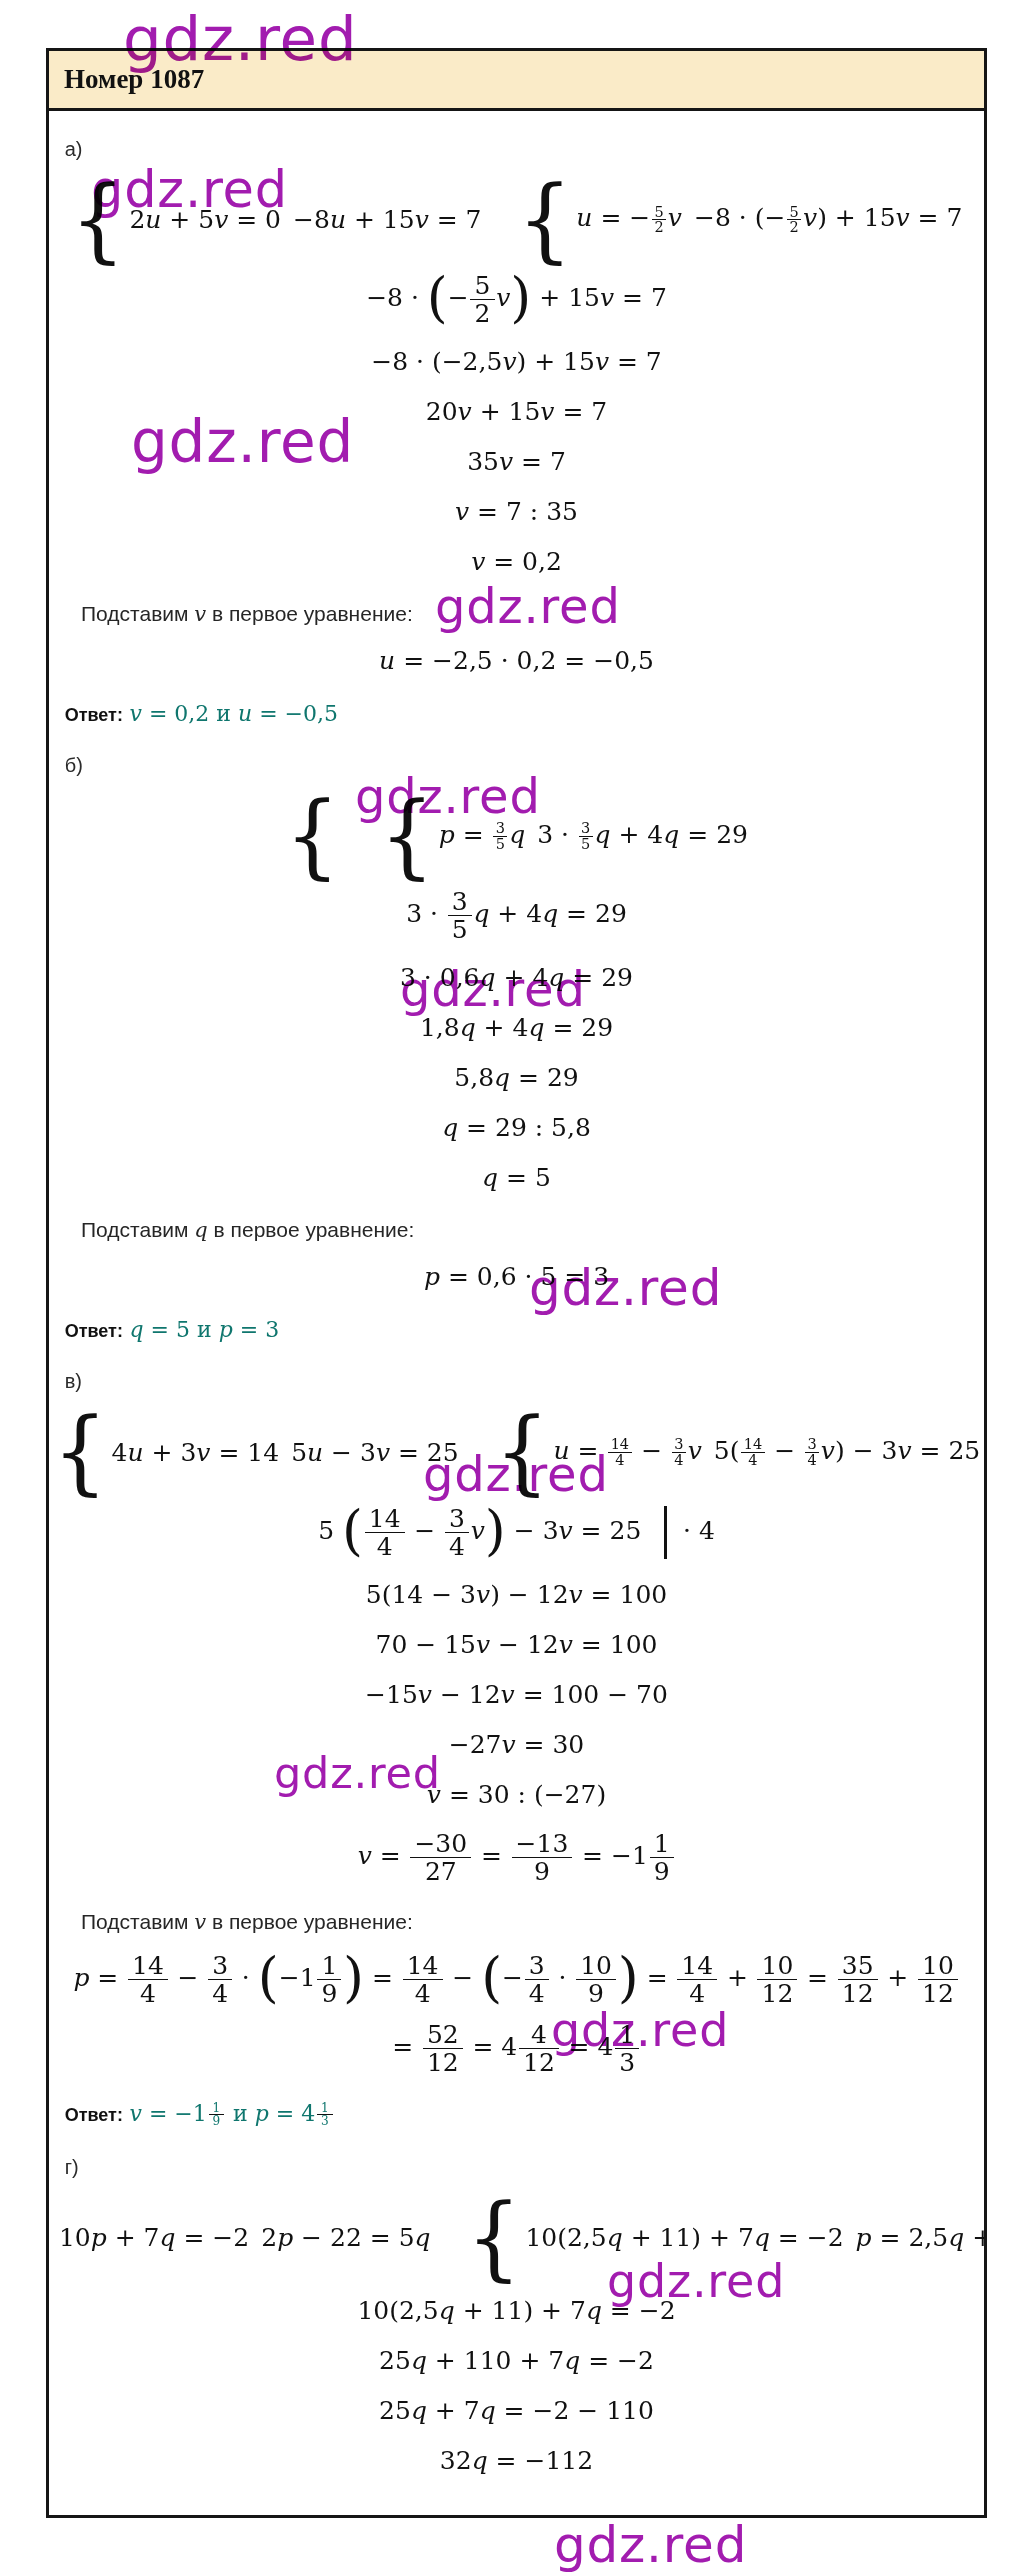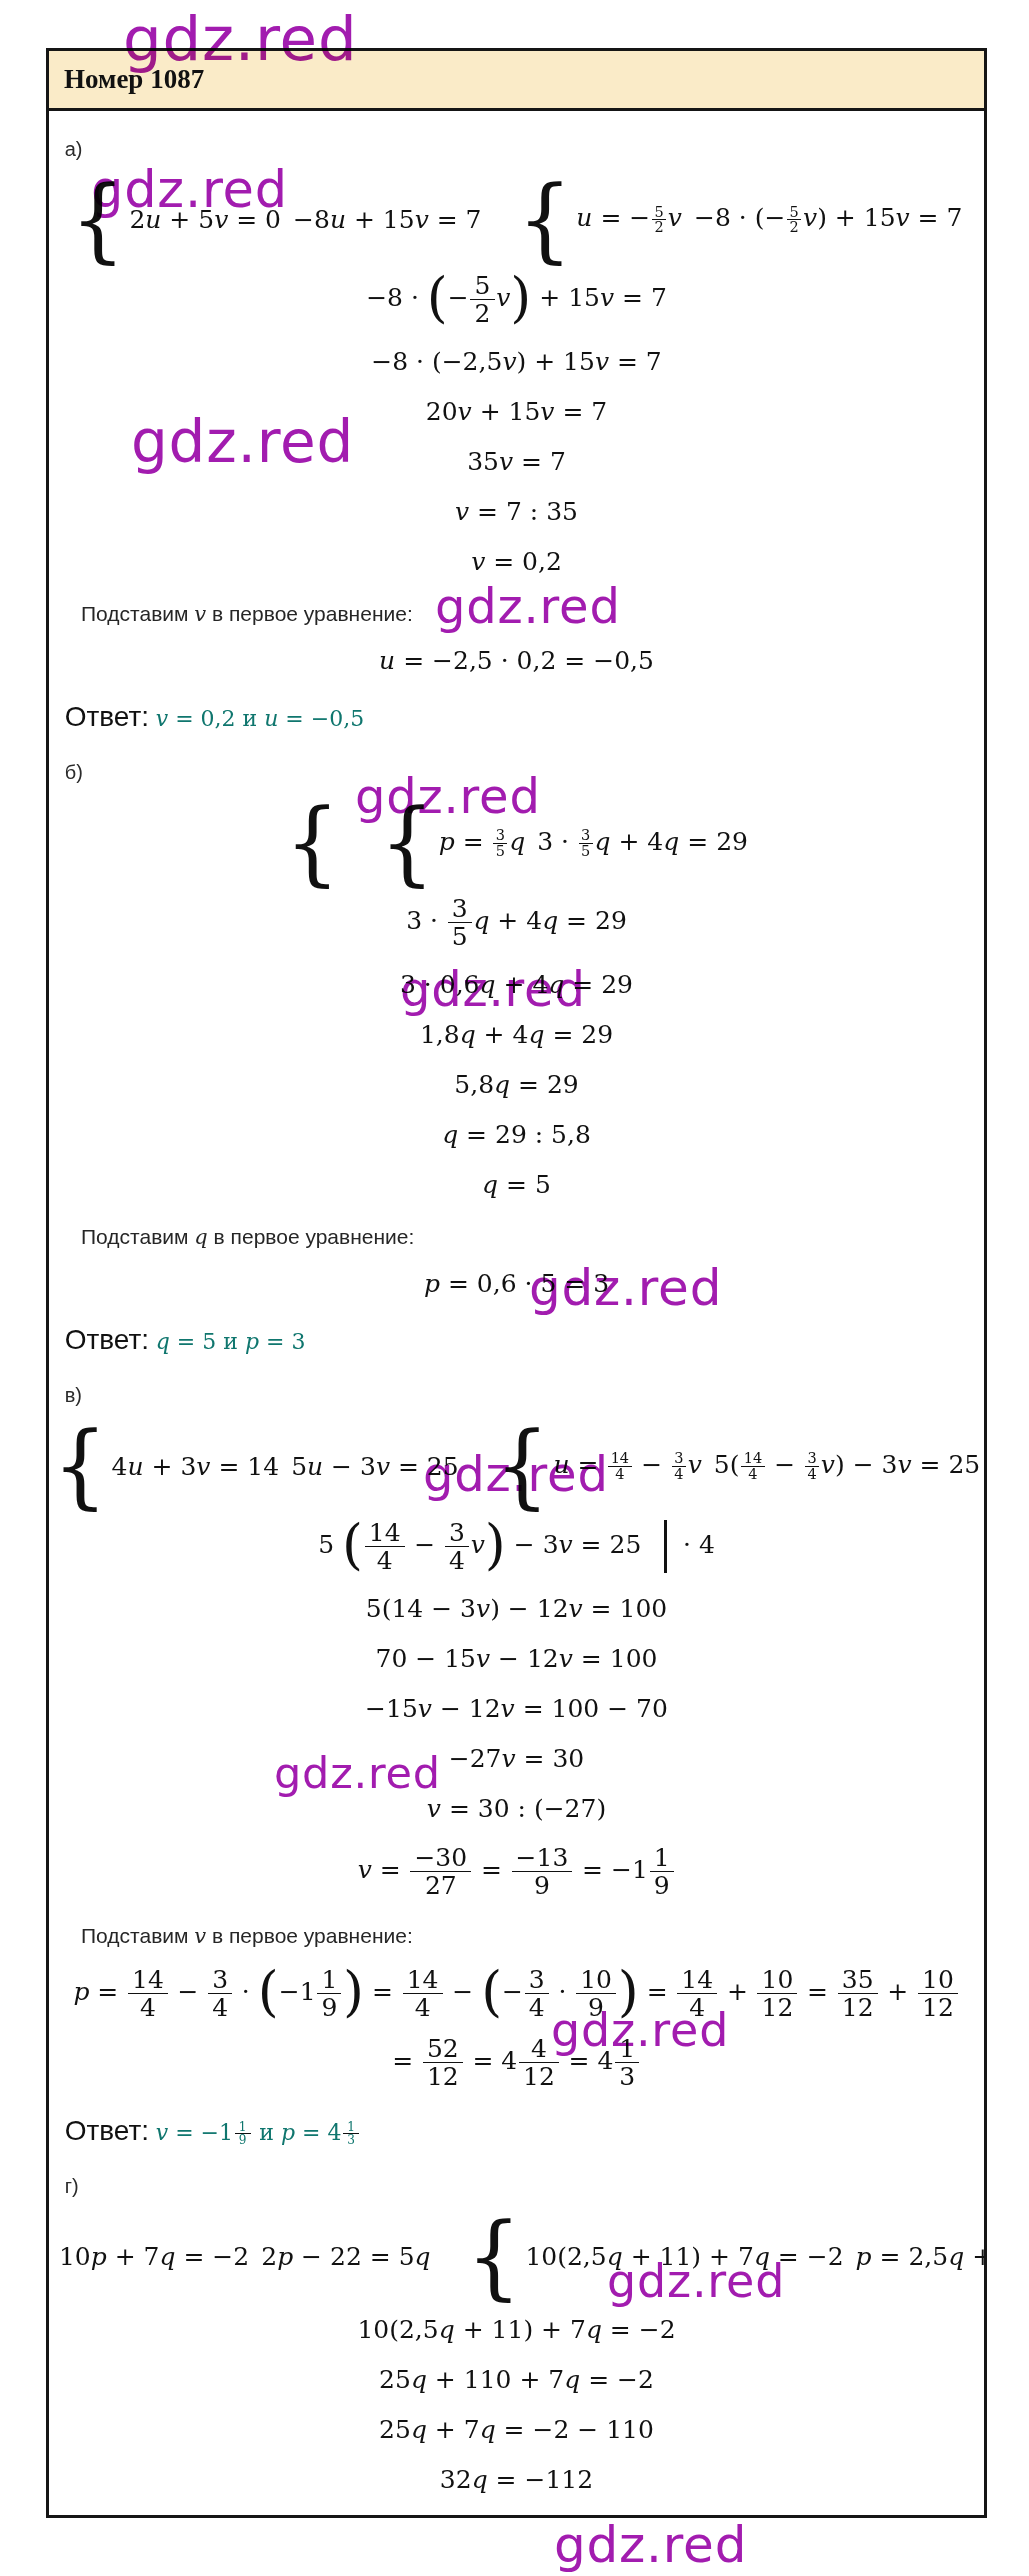--- a/index.html
+++ b/index.html
@@ -52,21 +52,21 @@
   .sys-eqs .frac .fn{border-bottom-width:1.2px;padding:0 2.5px;}
   .sys-eqs .frac .fd{padding:0 2.5px;}
   .ans-math .frac,.note .frac{font-size:0.55em;line-height:1.02;}
   .ans-math .frac .fn{border-bottom-width:1.2px;padding:0 2.5px;}
   
   .bp{font-size:2.15em;font-weight:300;line-height:0;vertical-align:middle;position:relative;top:-1.7px;}
   .vbar{display:inline-block;width:2.5px;height:53px;background:#111;vertical-align:middle;margin:0 8.3px 0 15px;}
   
   .note{font-size:21px;color:#262626;margin:25px 0 18px 18px;}
   .answer-line{margin:25px 0 28px 1.7px;font-size:21px;}
-  .ans-label{font-family:"Liberation Sans",sans-serif;font-weight:normal;font-size:28px;color:#111;}
+  .ans-label{font-family:"Liberation Sans",sans-serif;font-weight:bold;font-size:18px;color:#111;}
   .ans-math{font-family:"DejaVu Serif",serif;font-size:22px;color:#0f766e;margin-left:6.6px;}
 </style>
 </head>
 <body>
 
 <div class="wm" style="left:123px;top:8.3px;font-size:61px;">gdz.red</div>
 <div class="wm" style="left:91px;top:164px;font-size:51px;">gdz.red</div>
 <div class="wm" style="left:131px;top:413px;font-size:58px;">gdz.red</div>
 <div class="wm" style="left:435px;top:582px;font-size:48px;">gdz.red</div>
 <div class="wm" style="left:355px;top:772px;font-size:48px;">gdz.red</div>

